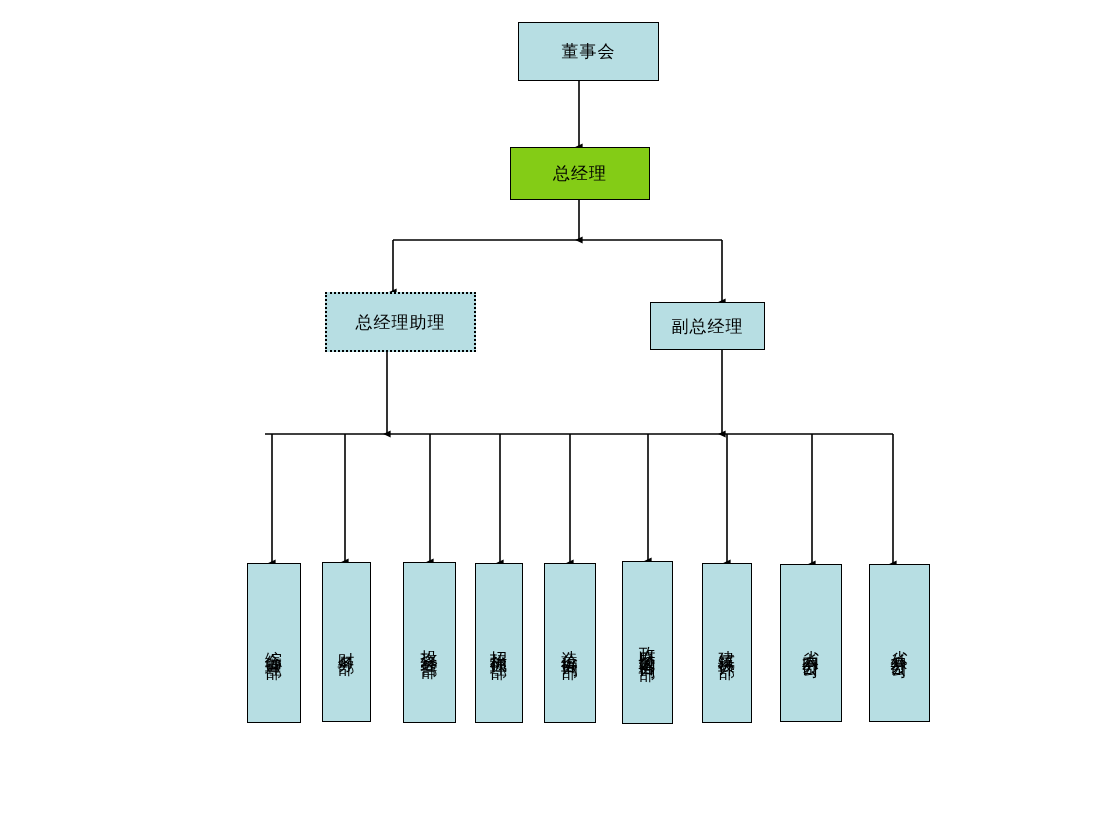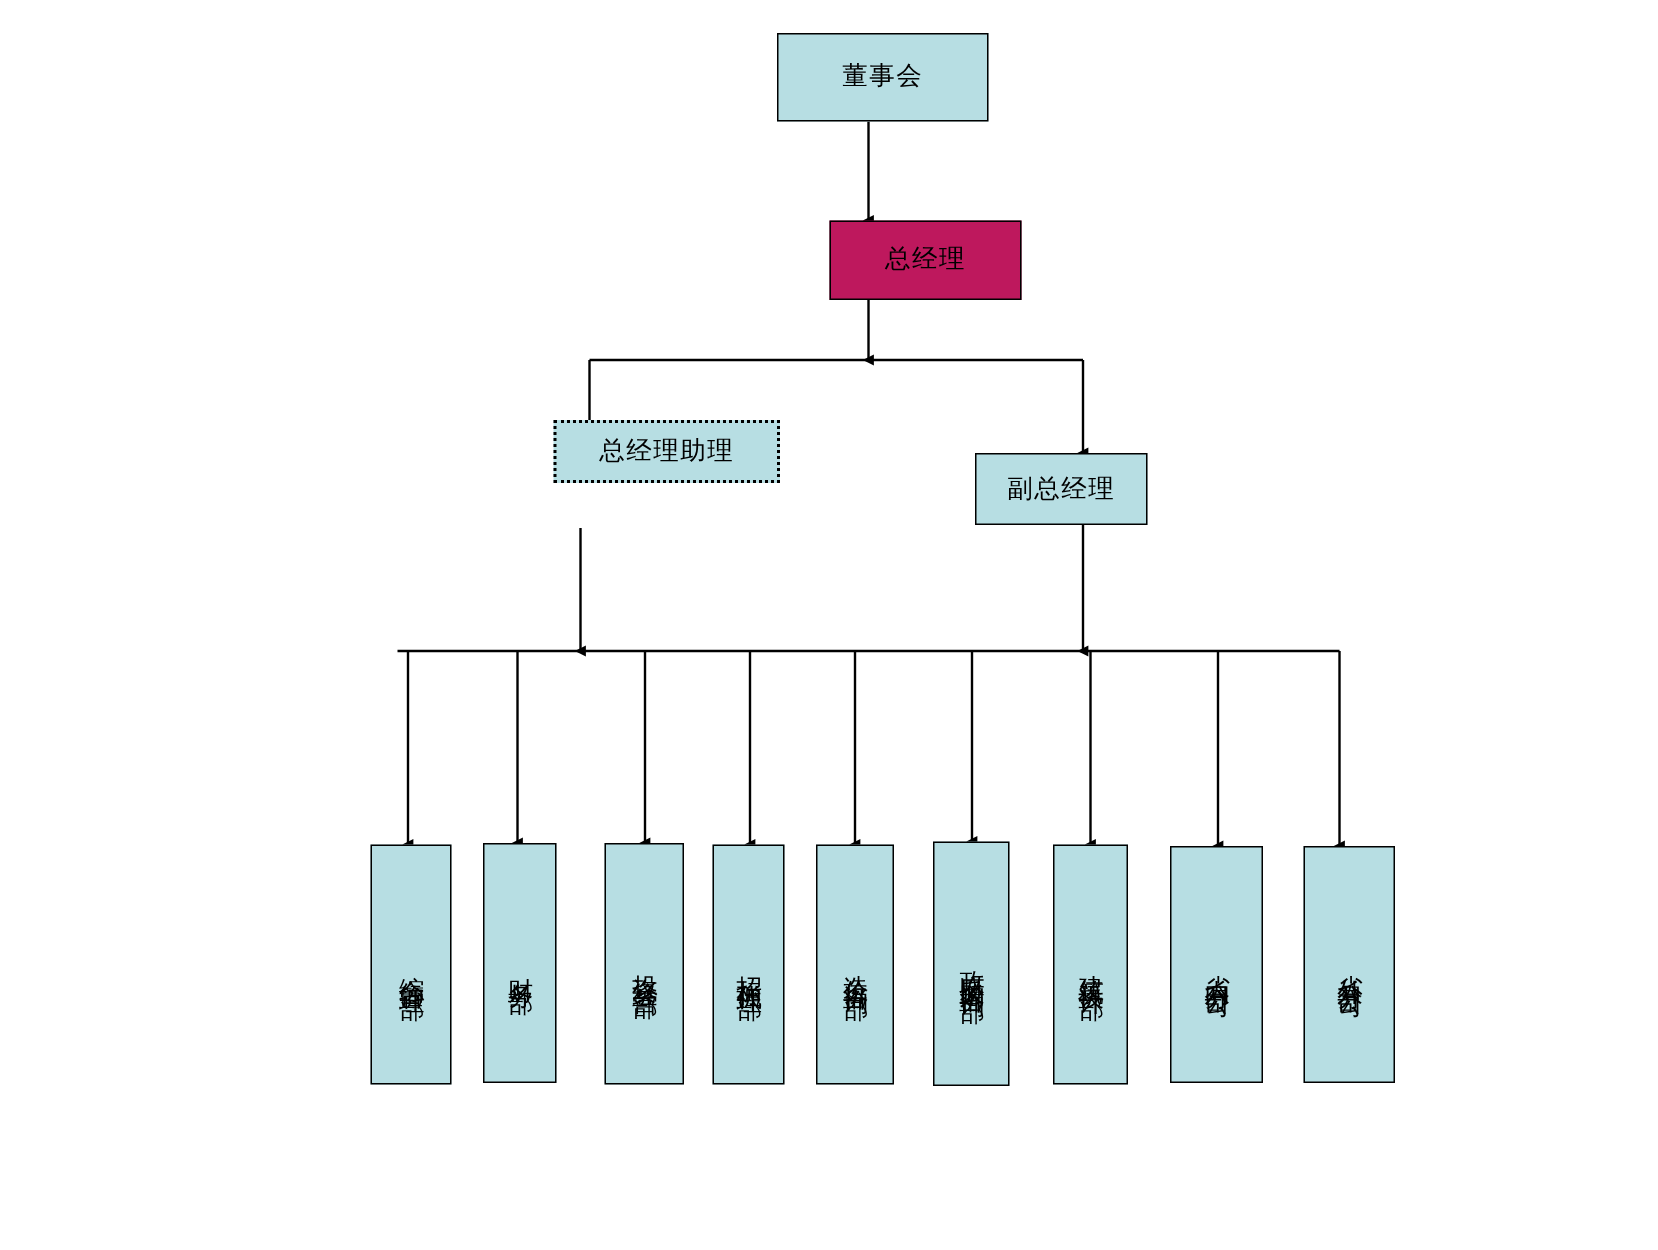--- a/index.html
+++ b/index.html
@@ -76,24 +76,24 @@
         <path d="M648,434 L648,561" marker-end="url(#arrow)"></path>
         <path d="M727,434 L727,563" marker-end="url(#arrow)"></path>
         <path d="M812,434 L812,564" marker-end="url(#arrow)"></path>
         <path d="M893,434 L893,564" marker-end="url(#arrow)"></path>
       </g>
   </svg>
   <div id="node-layer">
       <div class="node horiz" style="left: 518px; top: 22px; width: 141px; height: 59px; background: rgb(183, 222, 227);">
         <span>董事会</span>
       </div>
-      <div class="node horiz" style="left: 510px; top: 147px; width: 128px; height: 53px; background: #be185d; margin-left: 43px;">
+      <div class="node horiz" style="left: 510px; top: 147px; width: 140px; height: 53px; background: #84cc16;">
         <span>总经理</span>
       </div>
-      <div class="node horiz dotted" style="left: 325px; top: 280px; width: 151px; height: 42px; background: rgb(183, 222, 227); margin-left: 44px;">
+      <div class="node horiz dotted" style="left: 325px; top: 292px; width: 151px; height: 60px; background: rgb(183, 222, 227);">
         <span>总经理助理</span>
       </div>
       <div class="node horiz" style="left: 650px; top: 302px; width: 115px; height: 48px; background: rgb(183, 222, 227);">
         <span>副总经理</span>
       </div>
       <div class="node vert" style="left: 247px; top: 563px; width: 54px; height: 160px; background: rgb(183, 222, 227);">
         <span>综合管理部</span>
       </div>
       <div class="node vert" style="left: 322px; top: 562px; width: 49px; height: 160px; background: rgb(183, 222, 227);">
         <span>财务部</span>

